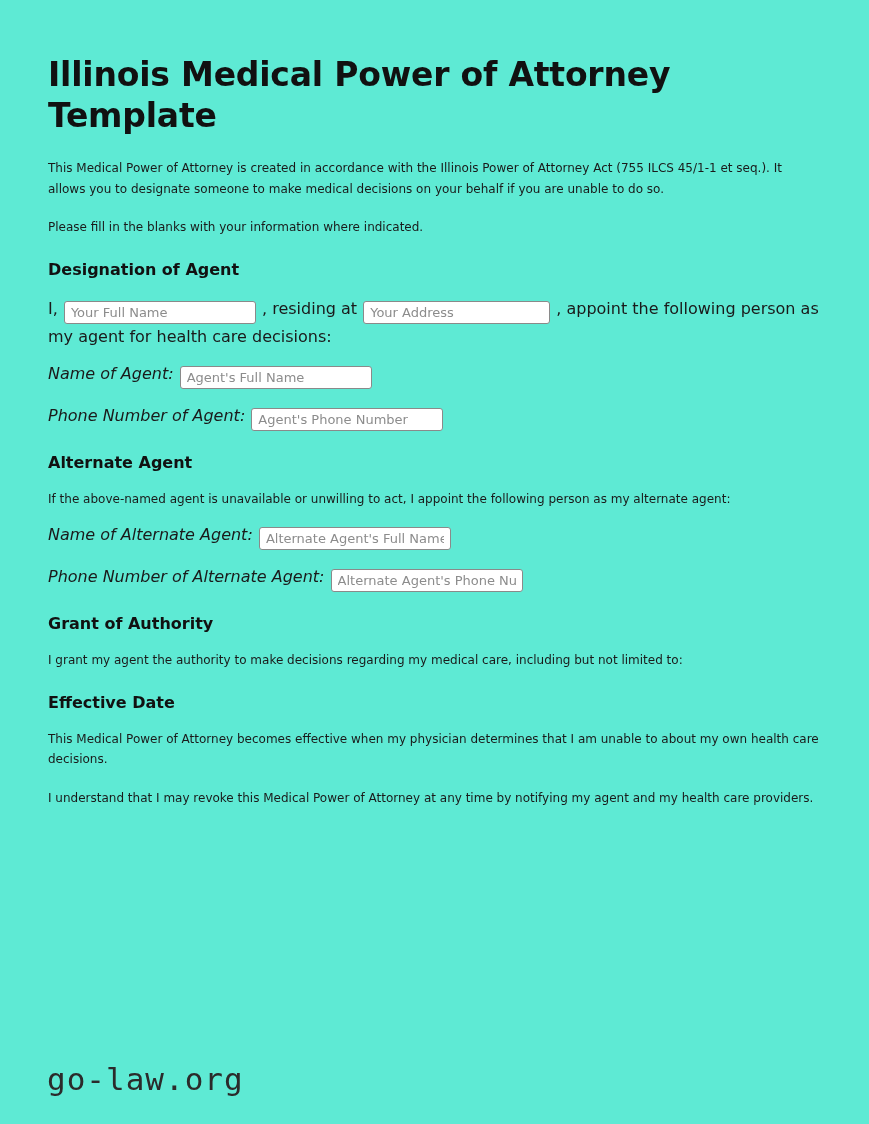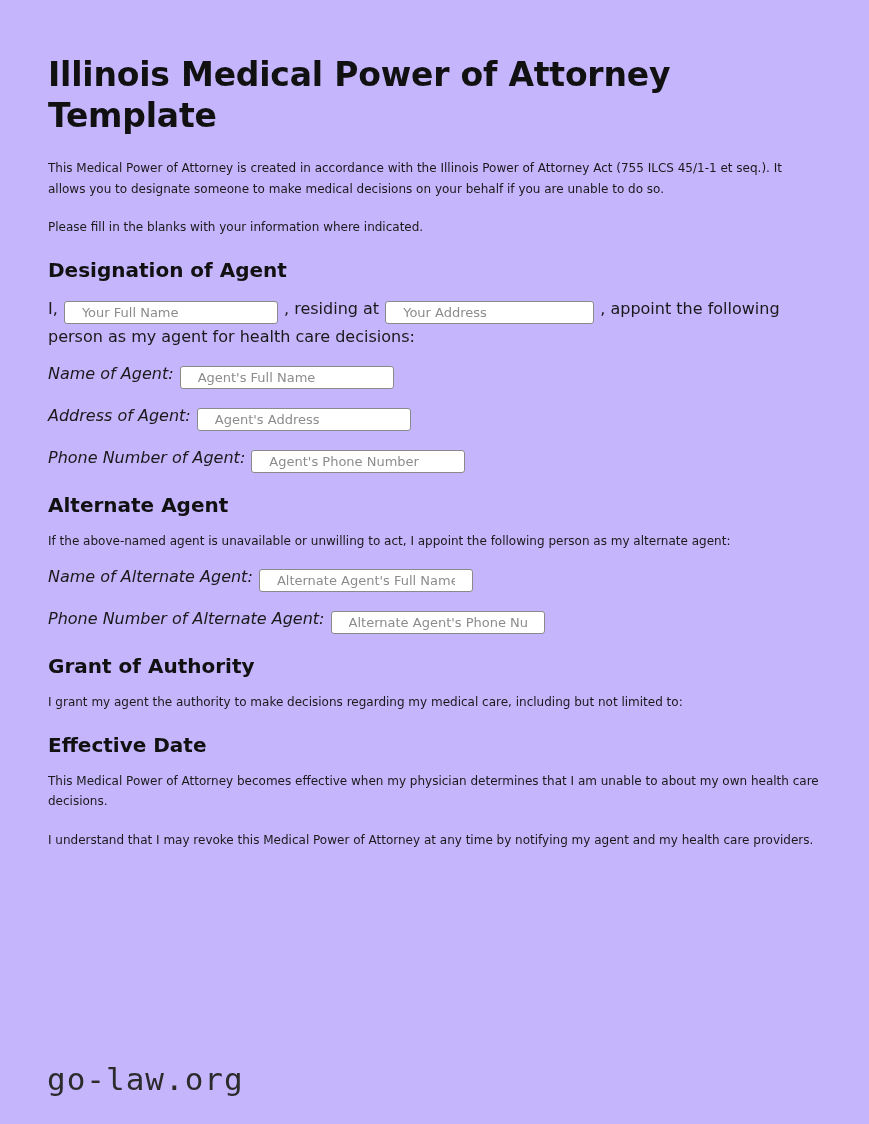--- a/index.html
+++ b/index.html
@@ -15,42 +15,42 @@
     font-family: "DejaVu Sans", "Liberation Sans", sans-serif;
     color: #1a1a1a;
     -webkit-font-smoothing: antialiased;
   }
 
   .page {
     position: absolute;
     left: 0; top: 0;
     width: 869px;
     height: 1124px;
-    background: #c4b5fd;
+    background: #5eead4;
   }
 
   .content {
     position: absolute;
     left: 48px;
     top: 54px;
     width: 775px;
   }
 
   h1.doc-title {
     font-size: 33px;
     font-weight: bold;
     line-height: 41px;
     margin: 0 0 22px 0;
     letter-spacing: -0.2px;
     color: #111111;
     max-width: 700px;
   }
 
   h2.section-heading {
-    font-size: 20px;
+    font-size: 16px;
     font-weight: bold;
     line-height: 20px;
     margin: 22px 0 16px 0;
     color: #111111;
   }
 
   p.para {
     font-size: 12px;
     line-height: 20.5px;
     margin: 0 0 18px 0;
@@ -74,21 +74,21 @@
   }
 
   input.blank {
     font-family: "DejaVu Sans", "Liberation Sans", sans-serif;
     font-size: 13px;
     line-height: 16px;
     color: #1a1a1a;
     background: #ffffff;
     border: 1px solid #8a8a8a;
     border-radius: 3px;
-    padding: 2px 17px;
+    padding: 2px 6px;
     margin: 0 1px;
     height: 17px;
     box-sizing: content-box;
     vertical-align: -3px;
     outline: none;
   }
   input.blank::placeholder {
     color: #8c8c8c;
     opacity: 1;
   }
@@ -158,24 +158,20 @@
       <span class="label">, residing at</span>
       <input class="blank w185" type="text" placeholder="Your Address" style="">
       <span class="label">, appoint the following person as my agent for health care decisions:</span>
     </div>
 
     <div class="field-row">
       <span class="label">Name of Agent:</span>
       <input class="blank w190" type="text" placeholder="Agent's Full Name" style="">
     </div>
 
-    <div class="field-row">
-      <span class="label">Address of Agent:</span>
-      <input class="blank w190" type="text" placeholder="Agent's Address" style="">
-    </div>
 
     <div class="field-row">
       <span class="label">Phone Number of Agent:</span>
       <input class="blank w190" type="text" placeholder="Agent's Phone Number" style="">
     </div>
 
     <h2 class="section-heading">Alternate Agent</h2>
 
     <p class="para tight">If the above-named agent is unavailable or unwilling to act, I appoint the following person as my alternate agent:</p>
 

